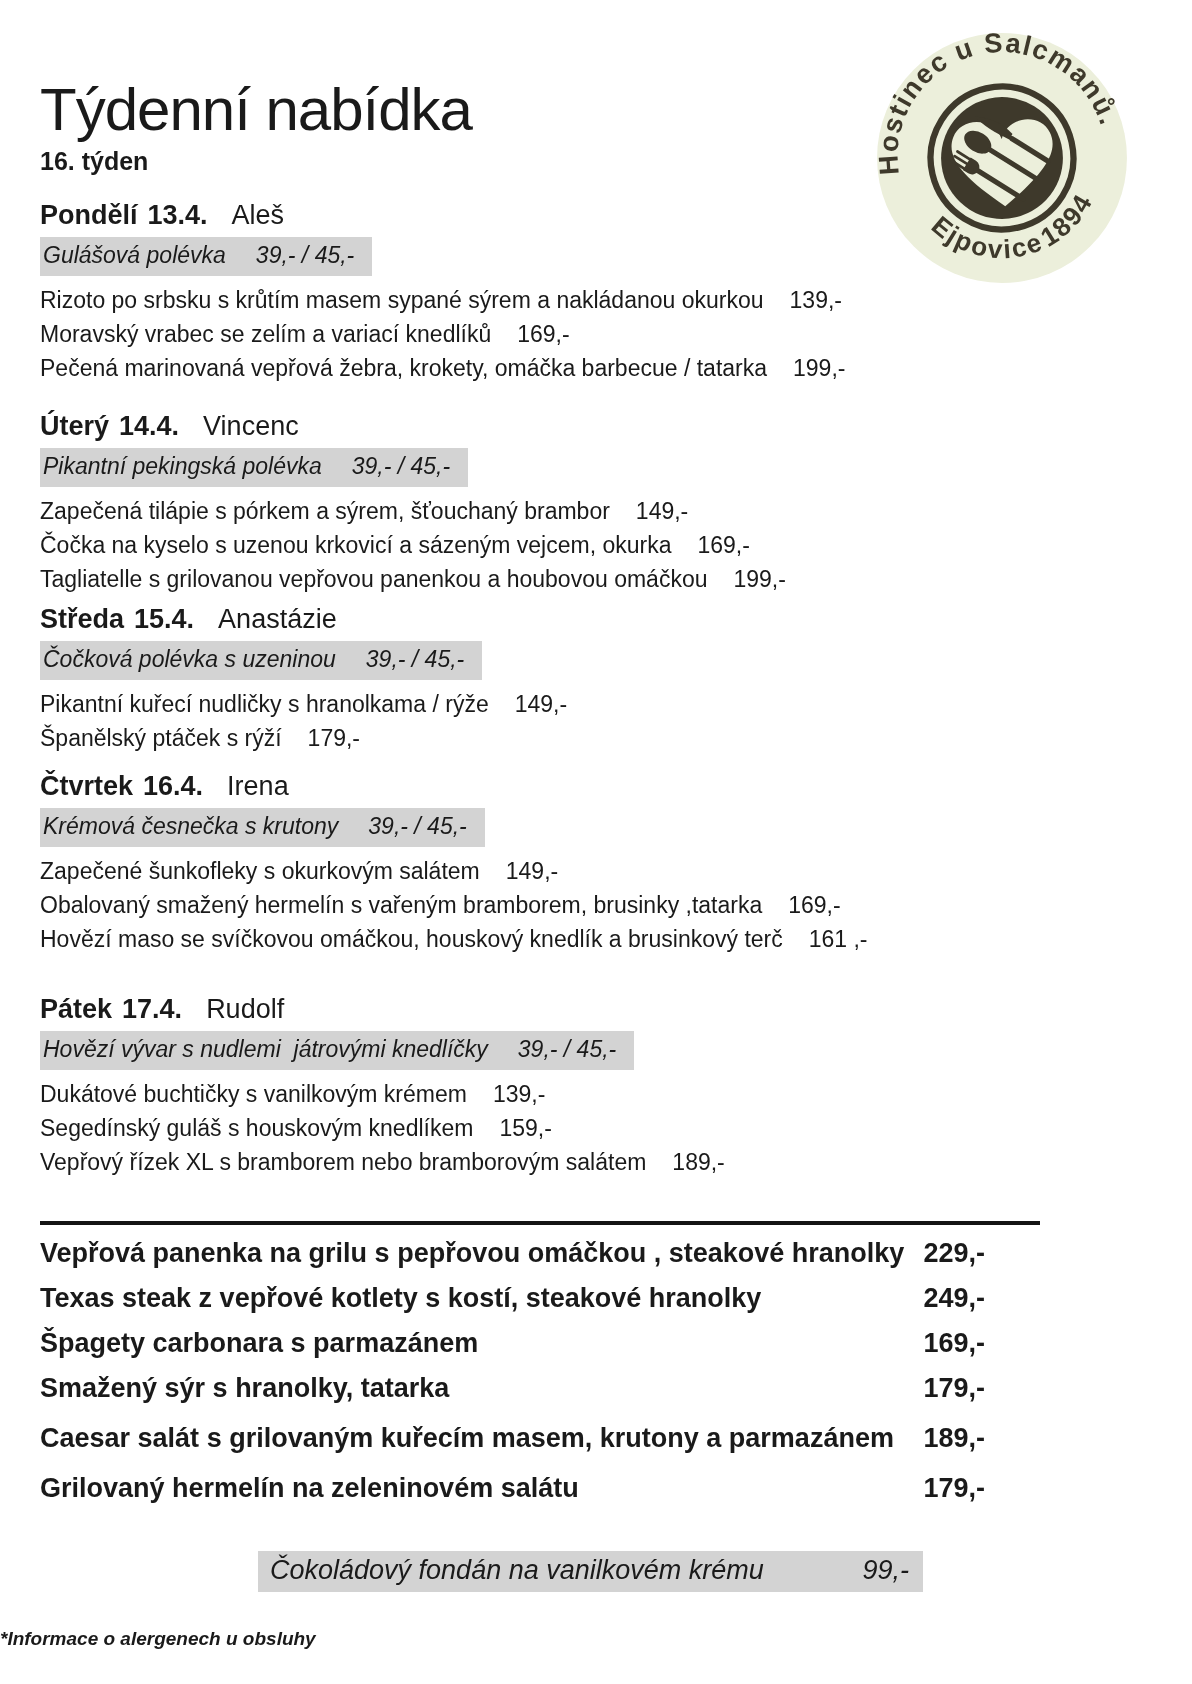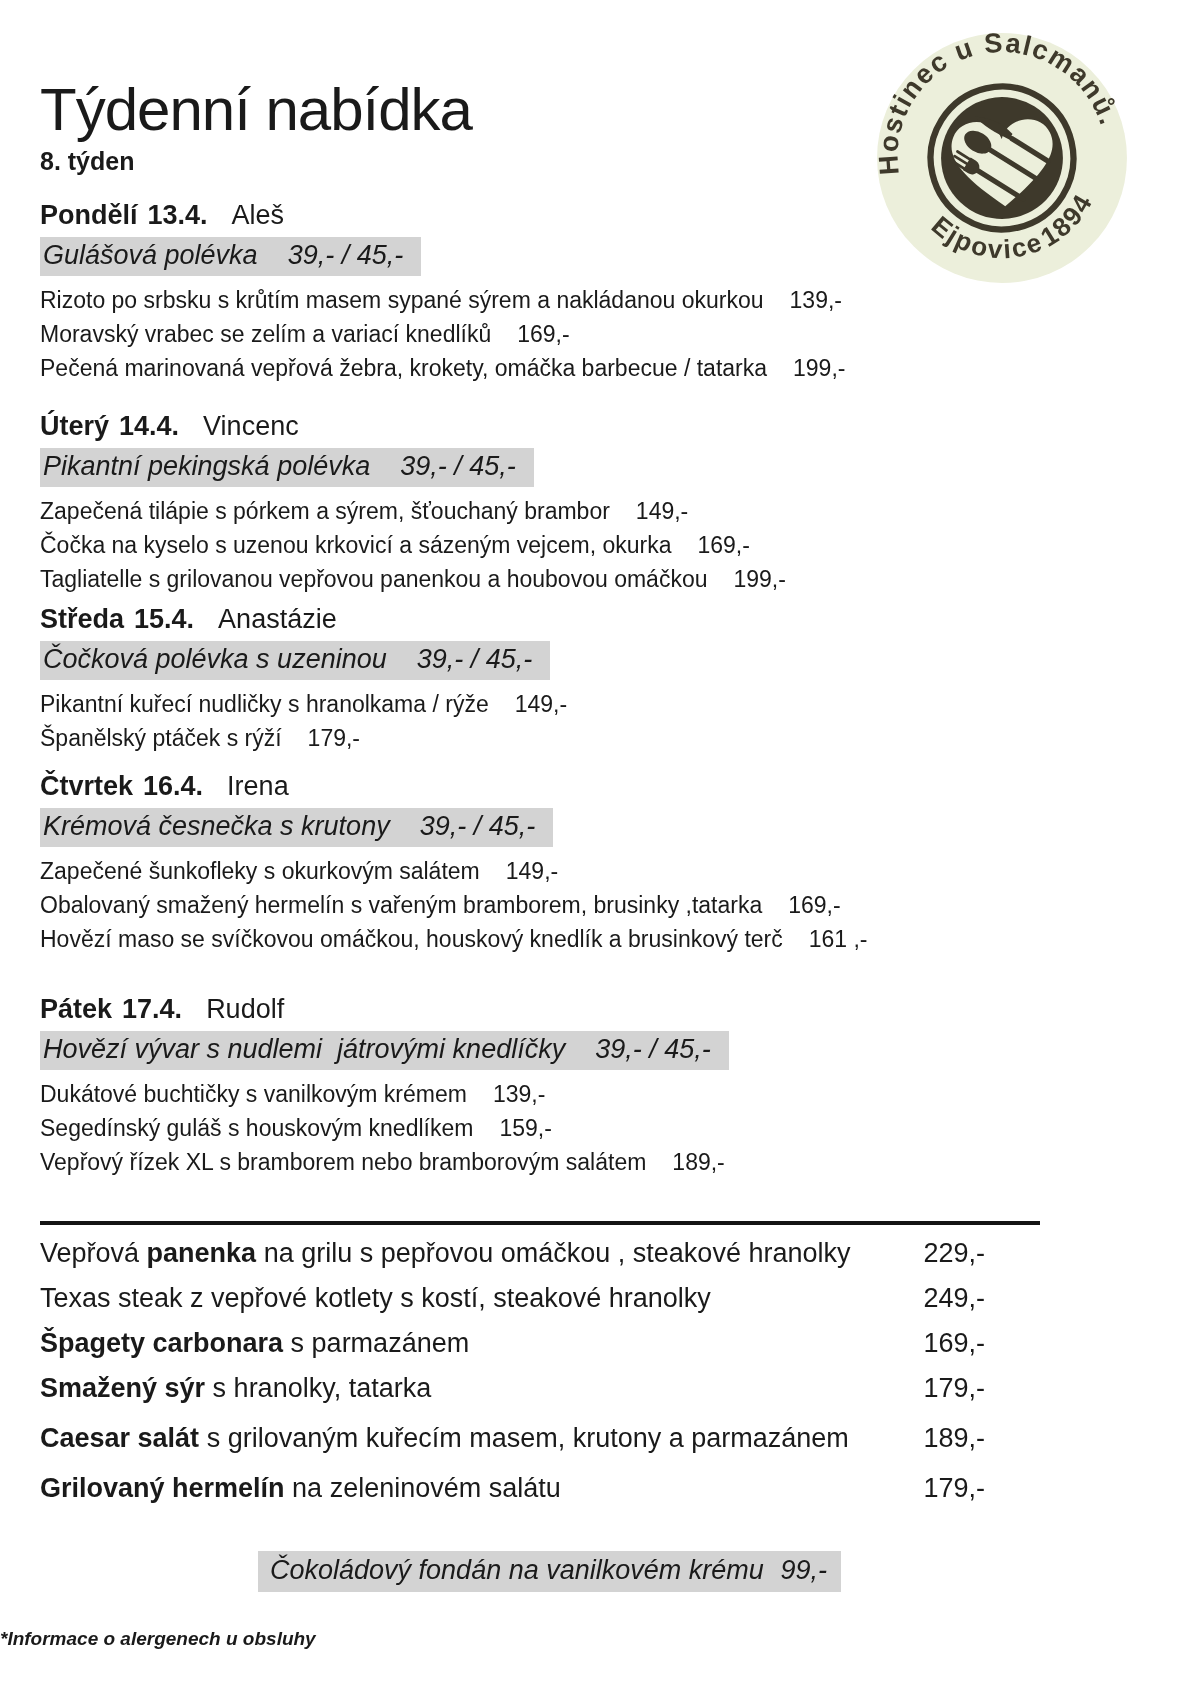--- a/index.html
+++ b/index.html
@@ -14,40 +14,40 @@
   .subtitle{font-size:25px;font-weight:bold;margin-top:4px;}
   
   .logo{position:absolute;left:876px;top:32px;width:252px;height:252px;}
   .arc-text{font-size:26px;font-weight:bold;letter-spacing:1.5px;fill:#3e392b;}
   .arc-text-sm{font-size:25px;font-weight:bold;letter-spacing:2px;fill:#3e392b;}
   
   .content{margin-left:40px;}
   .day-header{font-size:27px;font-weight:bold;line-height:34px;}
   .ddate{margin-left:10px;}
   .nameday{font-weight:400;margin-left:24px;}
-  .soup{display:inline-block;background:#d3d3d3;font-style:italic;font-size:27px;
+  .soup{display:inline-block;background:#d3d3d3;font-style:italic;font-size:23px;
         line-height:31px;padding:3px 18px 5px 3px;margin-top:5px;}
   .soup-name{white-space:pre;}
   .soup-price{margin-left:30px;white-space:pre;}
   .items{margin-top:7px;}
   .item{font-size:23px;line-height:34px;}
   .price{margin-left:26px;white-space:pre;}
   .sec-mon{margin-top:22px;}
   .sec-tue{margin-top:24px;}
   .sec-wed{margin-top:6px;}
   .sec-thu{margin-top:14px;}
   .sec-fri{margin-top:36px;}
   
   .divider{width:1000px;border-bottom:4px solid #141414;margin-top:42px;}
   .perm{width:945px;display:flex;justify-content:space-between;align-items:flex-end;
-        font-size:27px;line-height:33px;margin-top:12px;}
+        font-size:27px;line-height:33px;margin-top:12px;font-weight:bold;}
   .perm.mt-lg{margin-top:17px;}
   .pprice{white-space:pre;}
   
-  .dessert{margin-left:218px;width:583px;box-sizing:border-box;background:#d3d3d3;
+  .dessert{margin-left:218px;width:665px;box-sizing:border-box;background:#d3d3d3;
            display:flex;justify-content:space-between;align-items:baseline;
            font-style:italic;font-size:27px;line-height:31px;
            padding:4px 14px 6px 12px;margin-top:46px;}
   
   .footnote{width:1140px;text-align:left;font-size:19px;font-weight:bold;
             font-style:italic;margin-top:36px;}
 </style>
 </head>
 <body>
 
@@ -84,21 +84,21 @@
 
         <path d="M141,78 C147,88 150,103 146,117 L140,117 C138,102 138,90 141,78 Z"></path>
         <rect x="139.6" y="116" width="5" height="46" rx="2.5"></rect>
       </g>
     </g>
   </svg>
 </div>
 
 <div class="masthead">
   <div class="title">Týdenní nabídka</div>
-  <div class="subtitle">8. týden</div>
+  <div class="subtitle">16. týden</div>
 </div>
 
 <div class="content">
 
   <section class="sec-mon">
     <div class="day-header">
       <span class="dname">Pondělí</span><span class="ddate">13.4.</span><span class="nameday">Aleš</span>
     </div>
     <div class="soup">
       <span class="soup-name">Gulášová polévka</span><span class="soup-price">39,- / 45,-</span>

